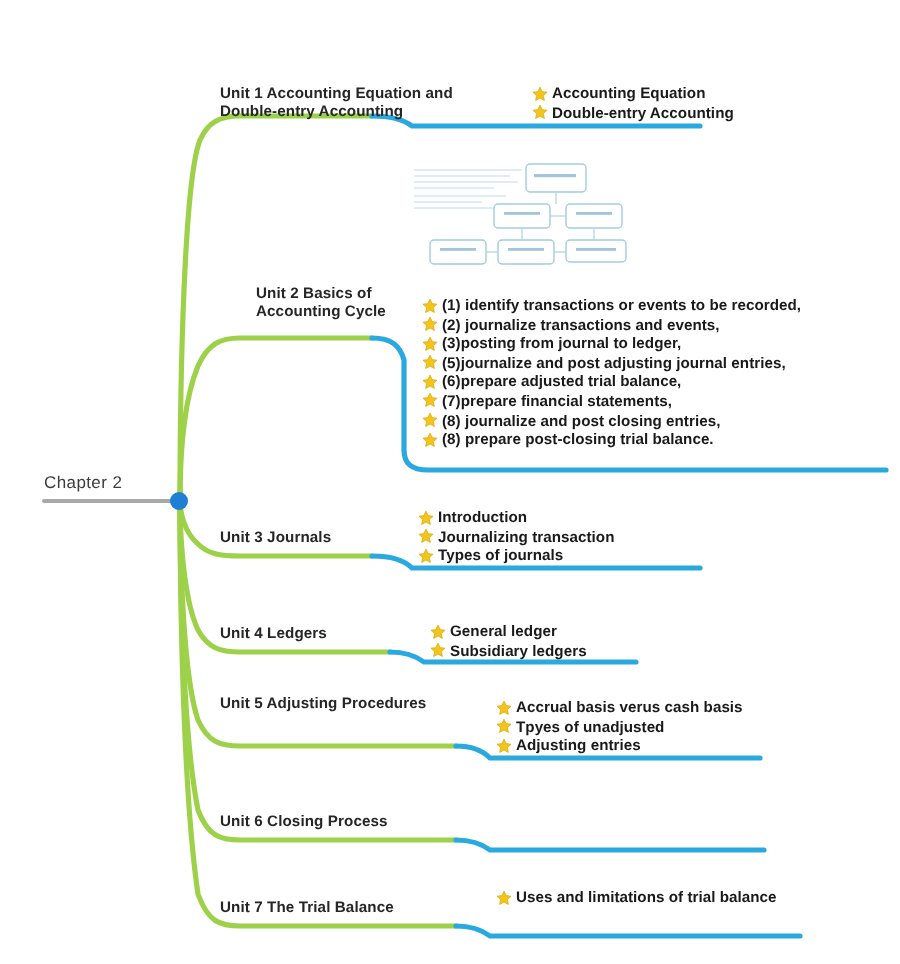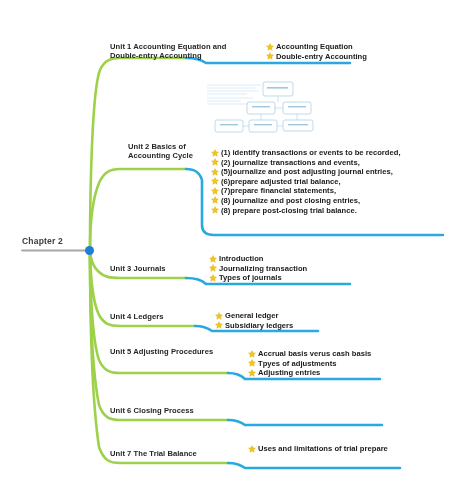--- a/index.html
+++ b/index.html
@@ -13,21 +13,21 @@
     -webkit-font-smoothing:antialiased;
   }
   #canvas{position:absolute;inset:0;width:450px;height:482px;}
   
   #links{position:absolute;left:0;top:0;width:450px;height:482px;z-index:1;}
   #nodes{position:absolute;left:0;top:0;width:450px;height:482px;z-index:2;}
 
   .node{position:absolute;}
 
   .root-label{
-    font-size:8.5px;color:#3c3c3c;font-weight:700;
+    font-size:8.5px;color:#3c3c3c;font-weight:400;
     white-space:nowrap;letter-spacing:.2px;
   }
   .root-dot{
     position:absolute;width:7px;height:7px;border-radius:50%;
     background:#1f7fd4;box-shadow:0 0 0 1px #1f7fd4;
   }
 
   .branch-label{
     font-size:7.6px;line-height:9.4px;color:#262626;font-weight:700;
     white-space:pre-line;letter-spacing:.05px;
@@ -173,20 +173,28 @@
             </svg>
           </span>
         <span>(2) journalize transactions and events,</span>
       </li>
       <li class="leaf-item">
         <span class="star">
             <svg viewBox="0 0 24 24">
               <polygon points="12,1.6 15.2,8.4 22.6,9.3 17.1,14.4 18.6,21.8 12,18.1 5.4,21.8 6.9,14.4 1.4,9.3 8.8,8.4" fill="#f3c41a" stroke="#d9a400" stroke-width="1"></polygon>
             </svg>
           </span>
+        <span>(3)posting from journal to ledger,</span>
+      </li>
+      <li class="leaf-item">
+        <span class="star">
+            <svg viewBox="0 0 24 24">
+              <polygon points="12,1.6 15.2,8.4 22.6,9.3 17.1,14.4 18.6,21.8 12,18.1 5.4,21.8 6.9,14.4 1.4,9.3 8.8,8.4" fill="#f3c41a" stroke="#d9a400" stroke-width="1"></polygon>
+            </svg>
+          </span>
         <span>(5)journalize and post adjusting journal entries,</span>
       </li>
       <li class="leaf-item">
         <span class="star">
             <svg viewBox="0 0 24 24">
               <polygon points="12,1.6 15.2,8.4 22.6,9.3 17.1,14.4 18.6,21.8 12,18.1 5.4,21.8 6.9,14.4 1.4,9.3 8.8,8.4" fill="#f3c41a" stroke="#d9a400" stroke-width="1"></polygon>
             </svg>
           </span>
         <span>(6)prepare adjusted trial balance,</span>
       </li>
@@ -279,21 +287,21 @@
             </svg>
           </span>
         <span>Accrual basis verus cash basis</span>
       </li>
       <li class="leaf-item">
         <span class="star">
             <svg viewBox="0 0 24 24">
               <polygon points="12,1.6 15.2,8.4 22.6,9.3 17.1,14.4 18.6,21.8 12,18.1 5.4,21.8 6.9,14.4 1.4,9.3 8.8,8.4" fill="#f3c41a" stroke="#d9a400" stroke-width="1"></polygon>
             </svg>
           </span>
-        <span>Tpyes of adjustments</span>
+        <span>Tpyes of unadjusted</span>
       </li>
       <li class="leaf-item">
         <span class="star">
             <svg viewBox="0 0 24 24">
               <polygon points="12,1.6 15.2,8.4 22.6,9.3 17.1,14.4 18.6,21.8 12,18.1 5.4,21.8 6.9,14.4 1.4,9.3 8.8,8.4" fill="#f3c41a" stroke="#d9a400" stroke-width="1"></polygon>
             </svg>
           </span>
         <span>Adjusting entries</span>
       </li>
     </ul>
@@ -305,18 +313,18 @@
     <div class="node" style="left:110px;top:449px;">
       <div class="branch-label">Unit 7 The Trial Balance</div>
     </div>
     <ul class="leaf-list node" style="left:244px;top:440px;">
       <li class="leaf-item">
         <span class="star">
             <svg viewBox="0 0 24 24">
               <polygon points="12,1.6 15.2,8.4 22.6,9.3 17.1,14.4 18.6,21.8 12,18.1 5.4,21.8 6.9,14.4 1.4,9.3 8.8,8.4" fill="#f3c41a" stroke="#d9a400" stroke-width="1"></polygon>
             </svg>
           </span>
-        <span>Uses and limitations of trial prepare</span>
+        <span>Uses and limitations of trial balance</span>
       </li>
     </ul>
 
   </div>
 </div>
 
 </body></html>

